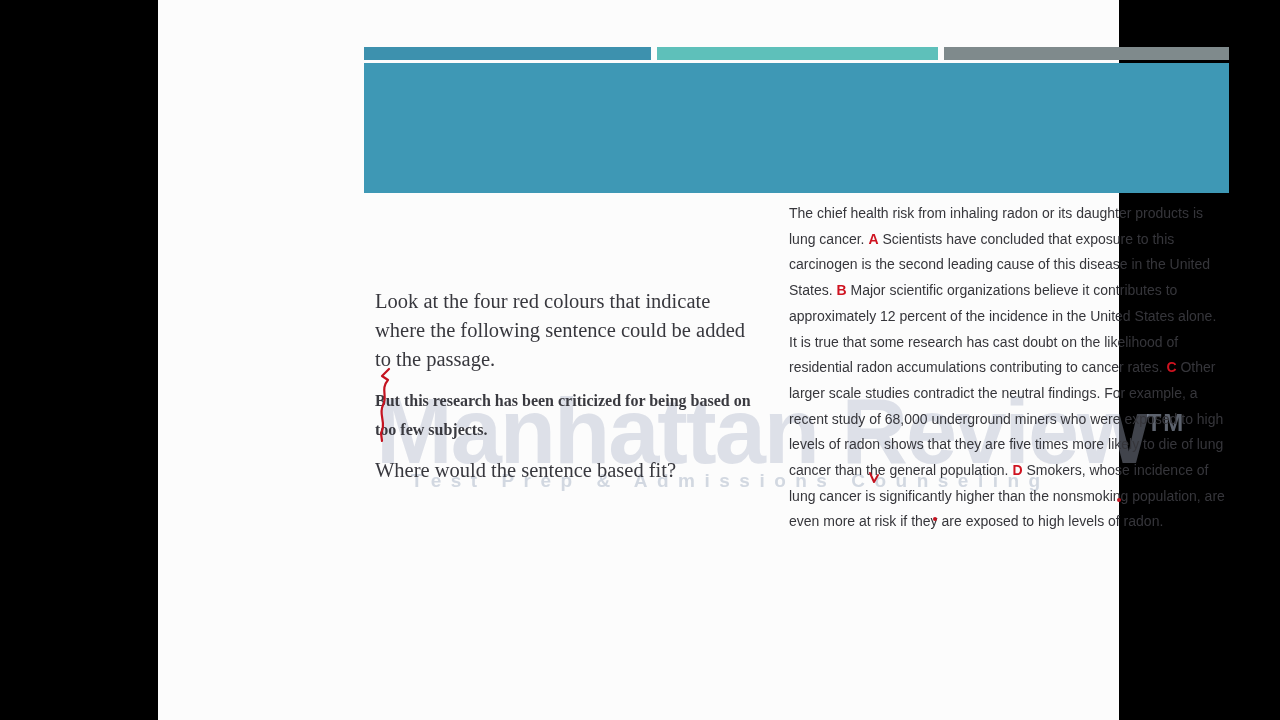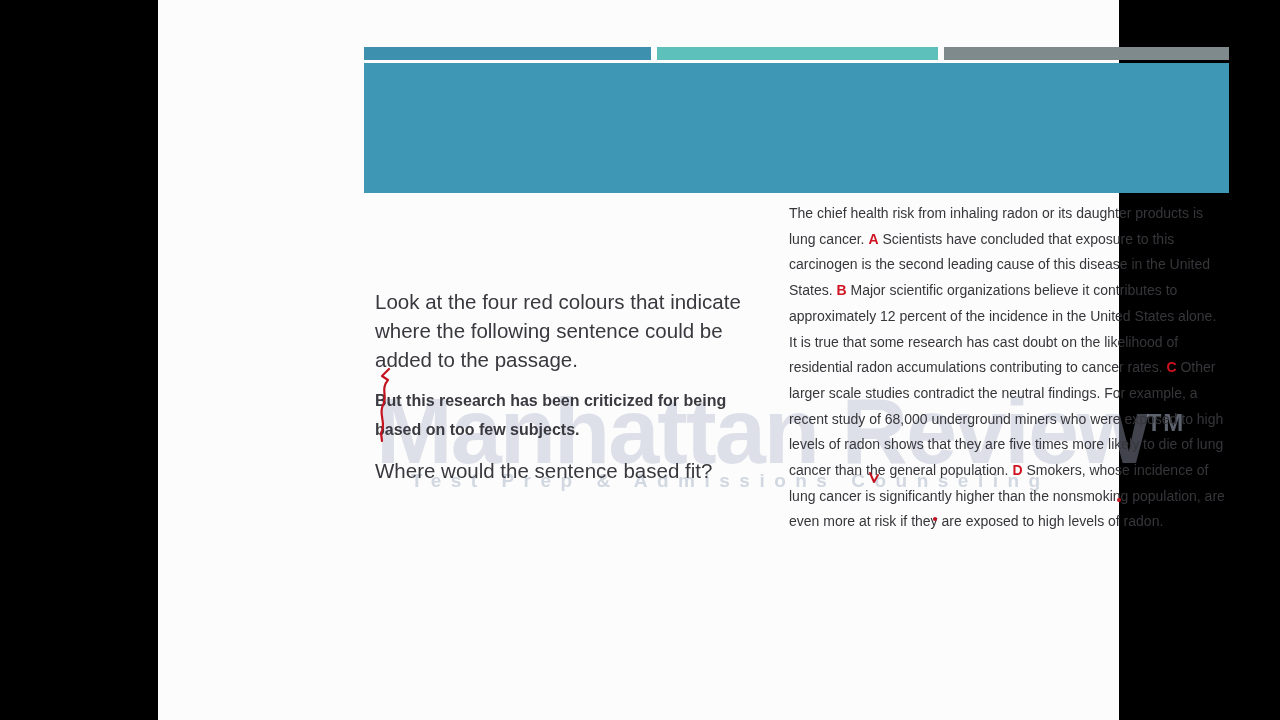--- a/index.html
+++ b/index.html
@@ -36,20 +36,21 @@
     position:absolute;left:253px;top:470px;
     font-size:19px;font-weight:bold;letter-spacing:9.5px;white-space:nowrap;
     color:rgba(175,185,202,0.55);
     z-index:1;user-select:none;
   }
   
   .instructions{
     position:absolute;left:217px;top:287px;width:384px;
     font-size:20.5px;line-height:29px;color:#38383e;
     z-index:2;
+    font-family:Liberation Serif, serif;
   }
   .instructions p{margin:0 0 12px 0;}
   .insert-sentence{font-weight:bold;font-size:16px;color:#3a3a40;}
   
   .passage{
     position:absolute;left:631px;top:201px;width:437px;
     font-size:14px;line-height:25.7px;color:#36363b;
     z-index:2;
   }
   .marker{

